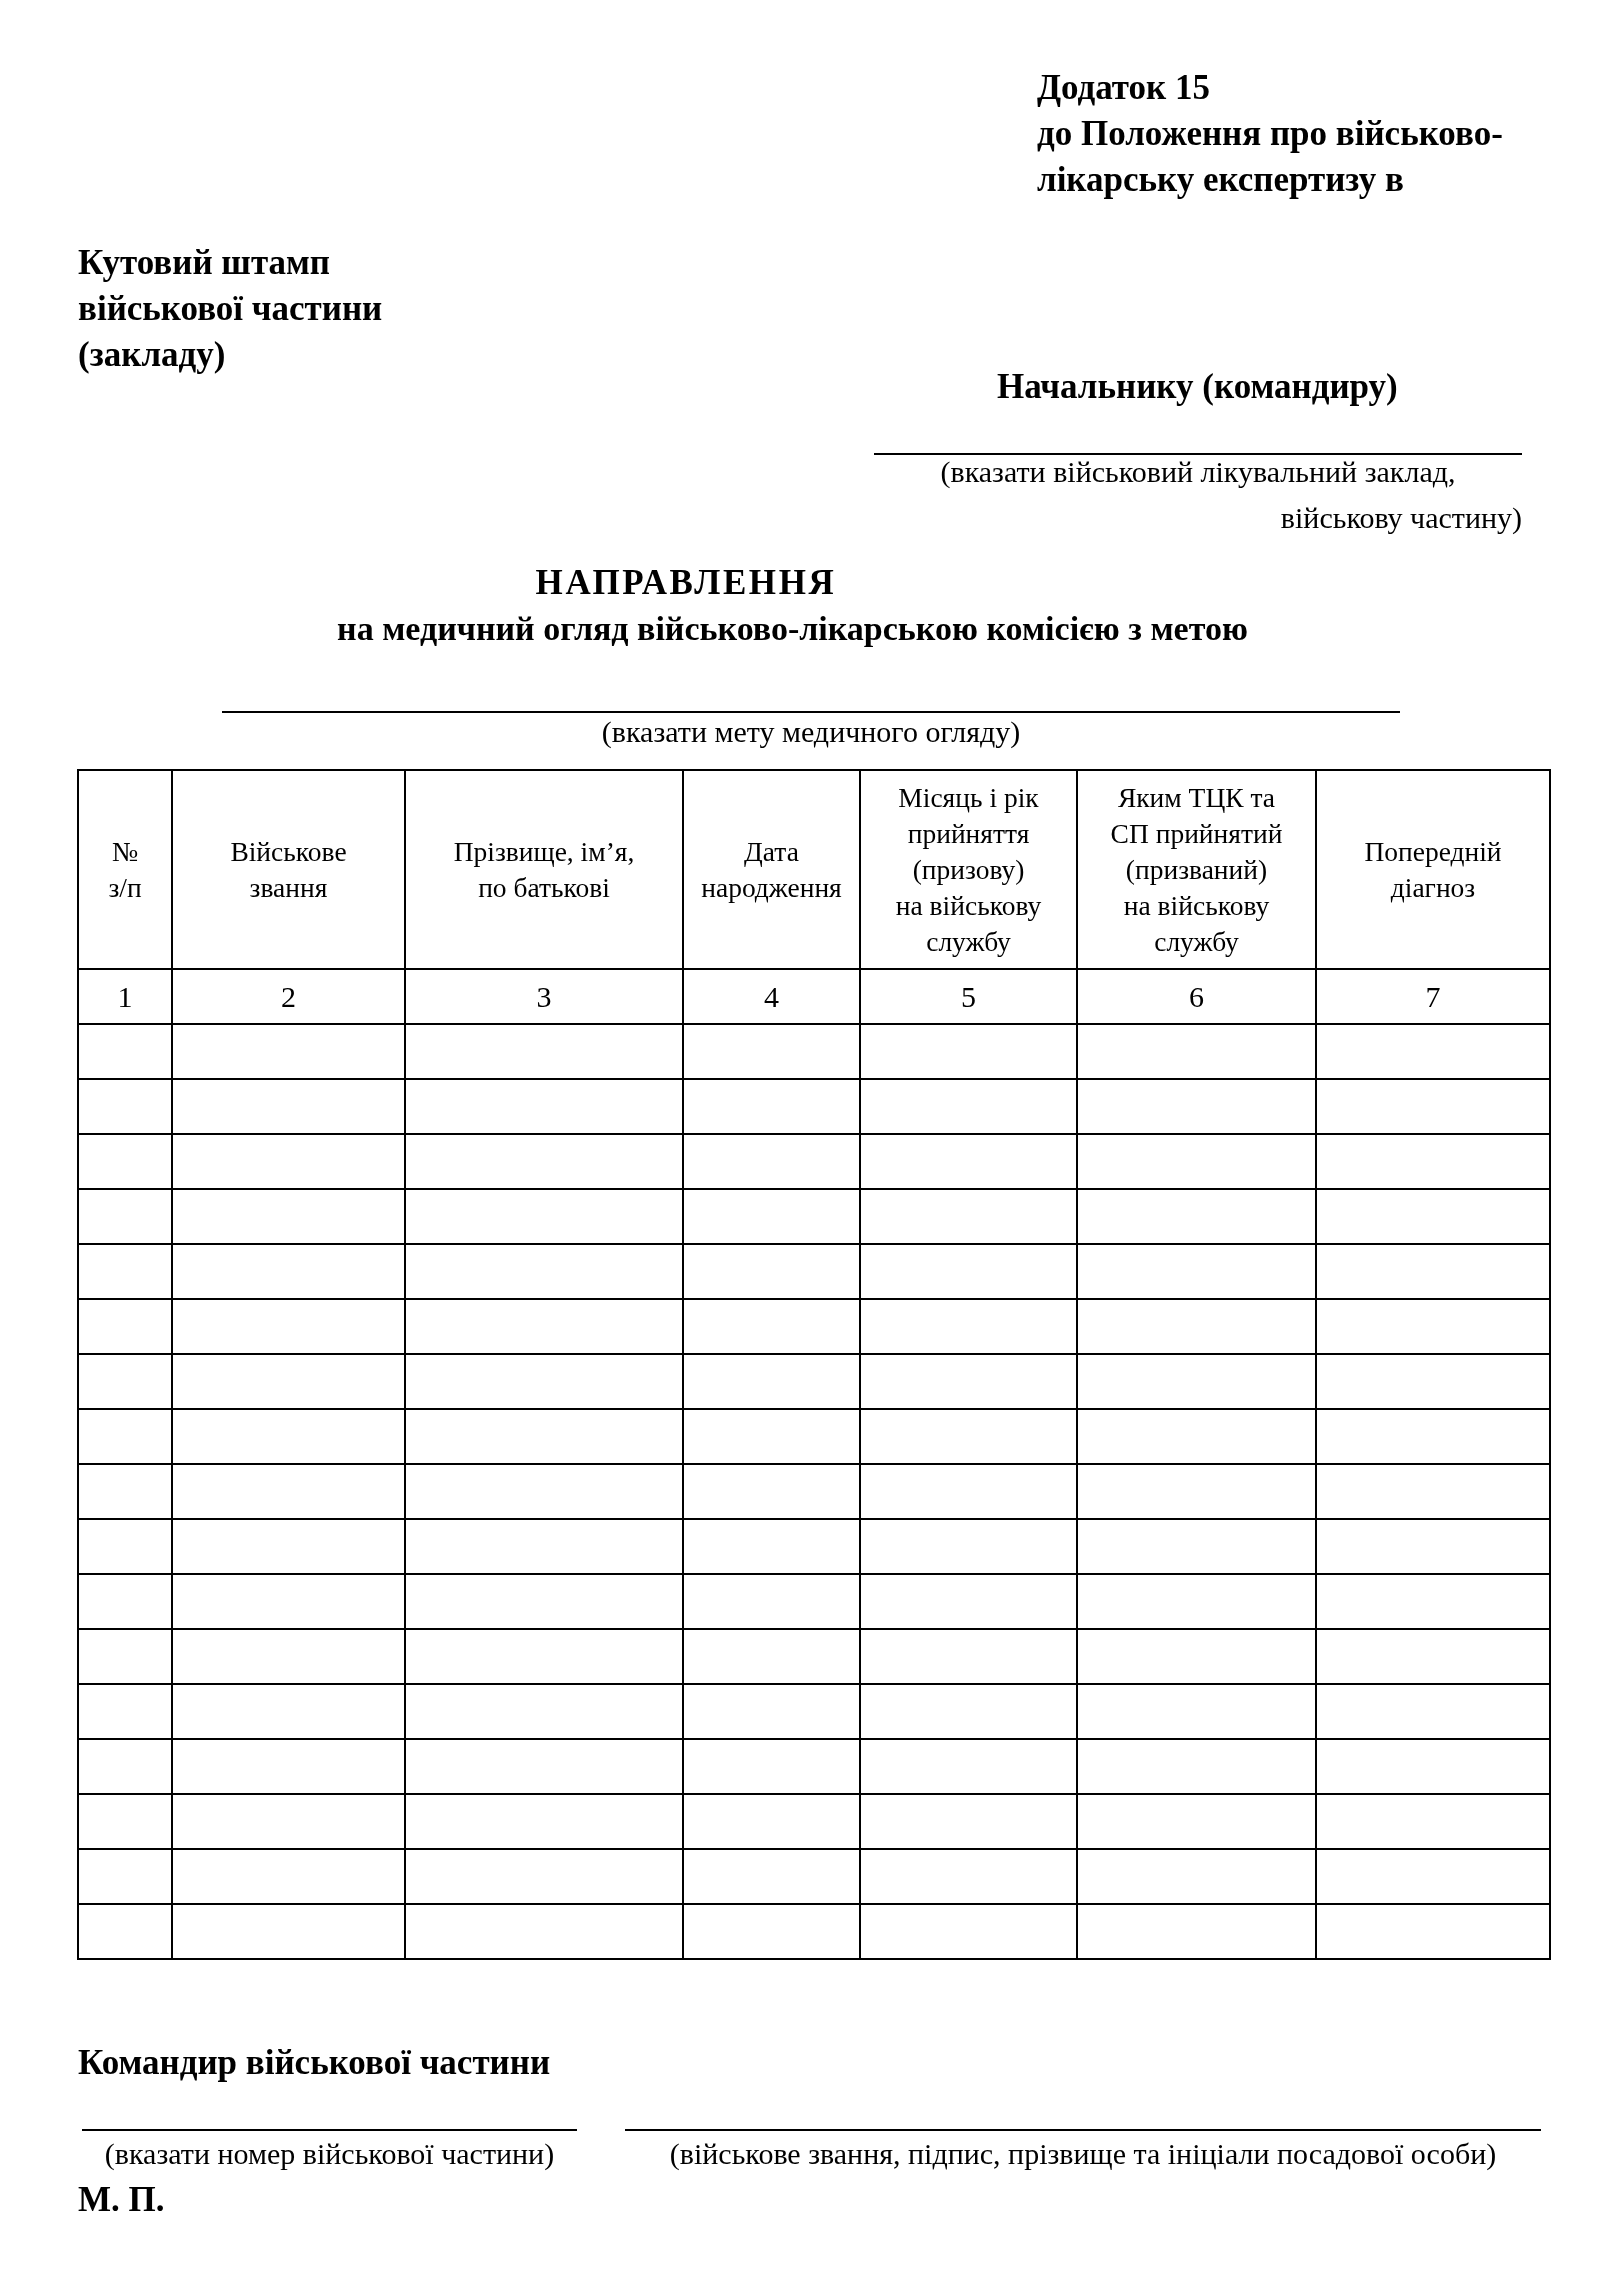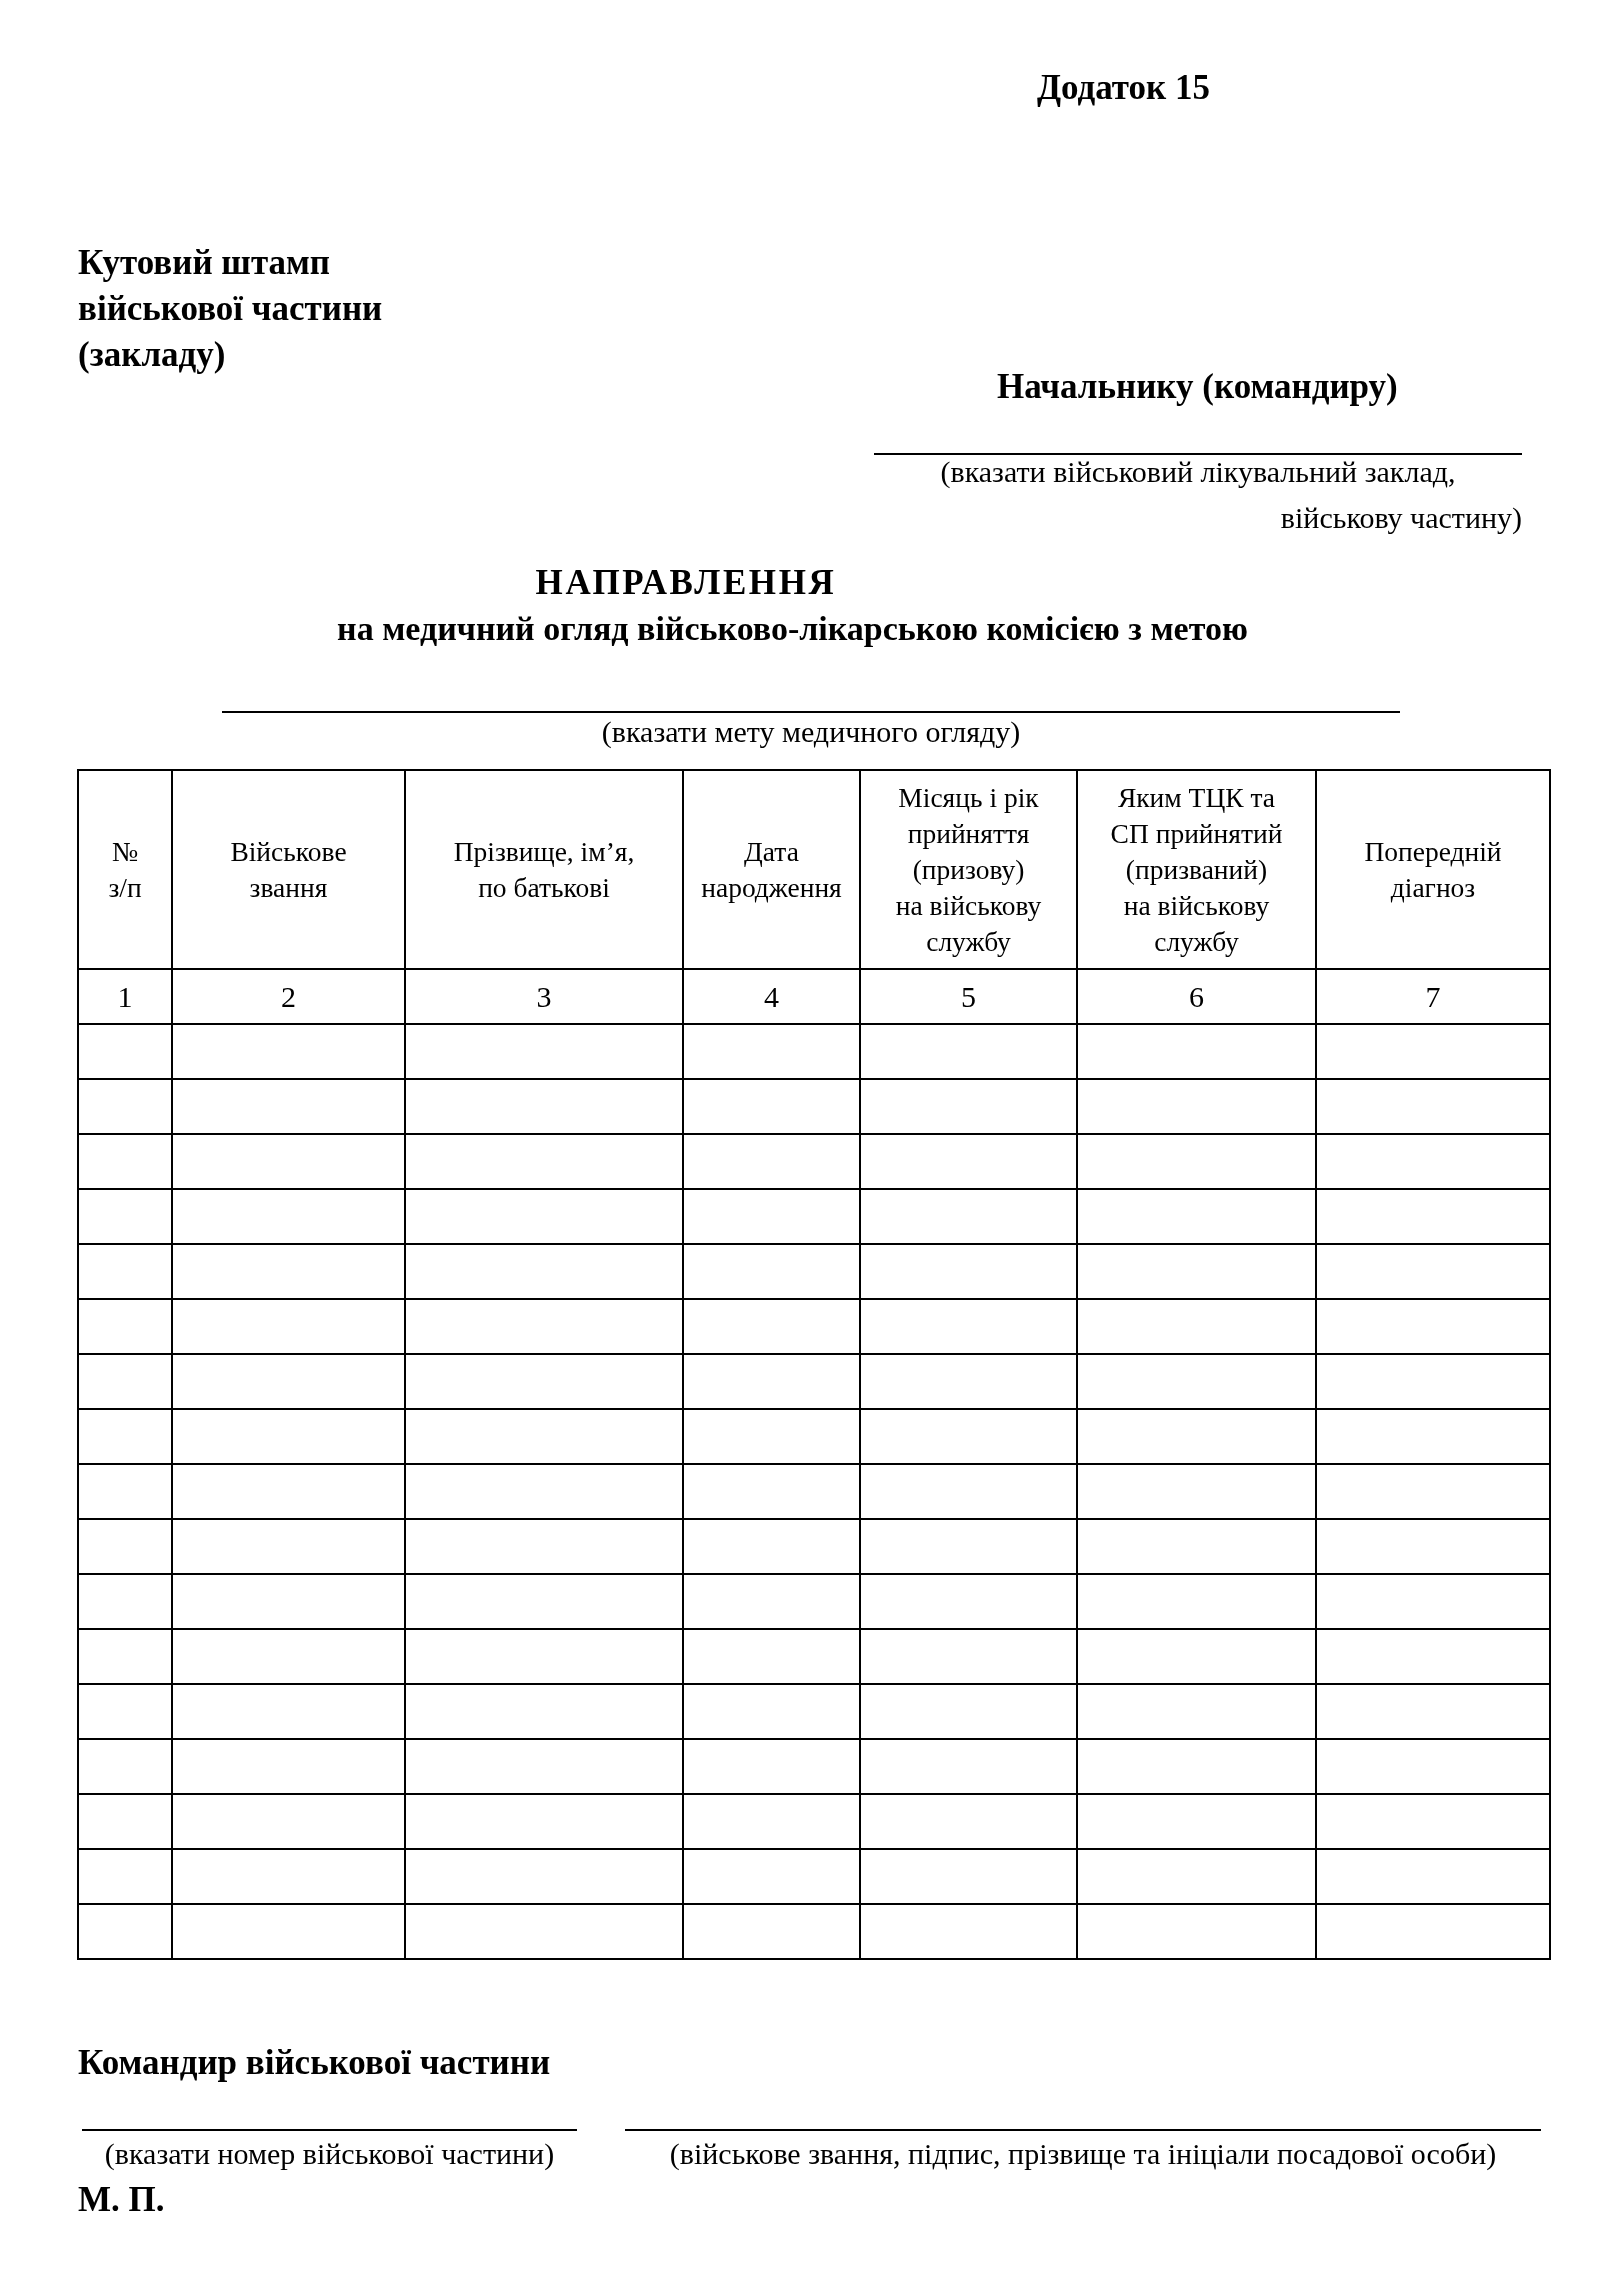--- a/index.html
+++ b/index.html
@@ -38,20 +38,22 @@
   #sig-line2 { left: 625px; top: 2129px; width: 916px; }
   #sig-cap1 { left: 82px; width: 495px; top: 2131px; text-align: center; }
   #sig-cap2 { left: 625px; width: 916px; top: 2131px; text-align: center; }
   #seal { left: 78px; top: 2177px; text-align: center; }
 </style>
 </head>
 <body>
 
 <div id="appendix" class="abs t54">
   <div>Додаток 15</div>
+  <div>до Положення про військово-</div>
+  <div>лікарську експертизу в</div>
 </div>
 
 <div id="stamp" class="abs t54">
   <div>Кутовий штамп</div>
   <div>військової частини</div>
   <div>(закладу)</div>
 </div>
 
 <div id="addressee" class="abs t54">Начальнику (командиру)</div>
 <div id="addr-line" class="hline"></div>

